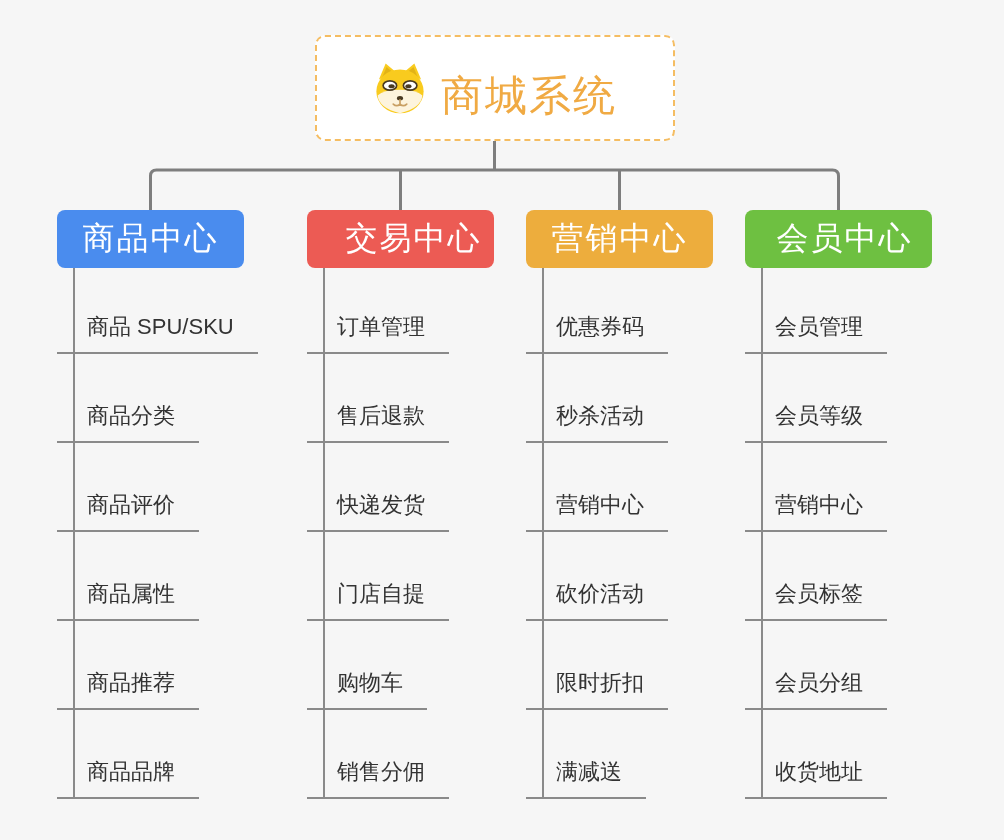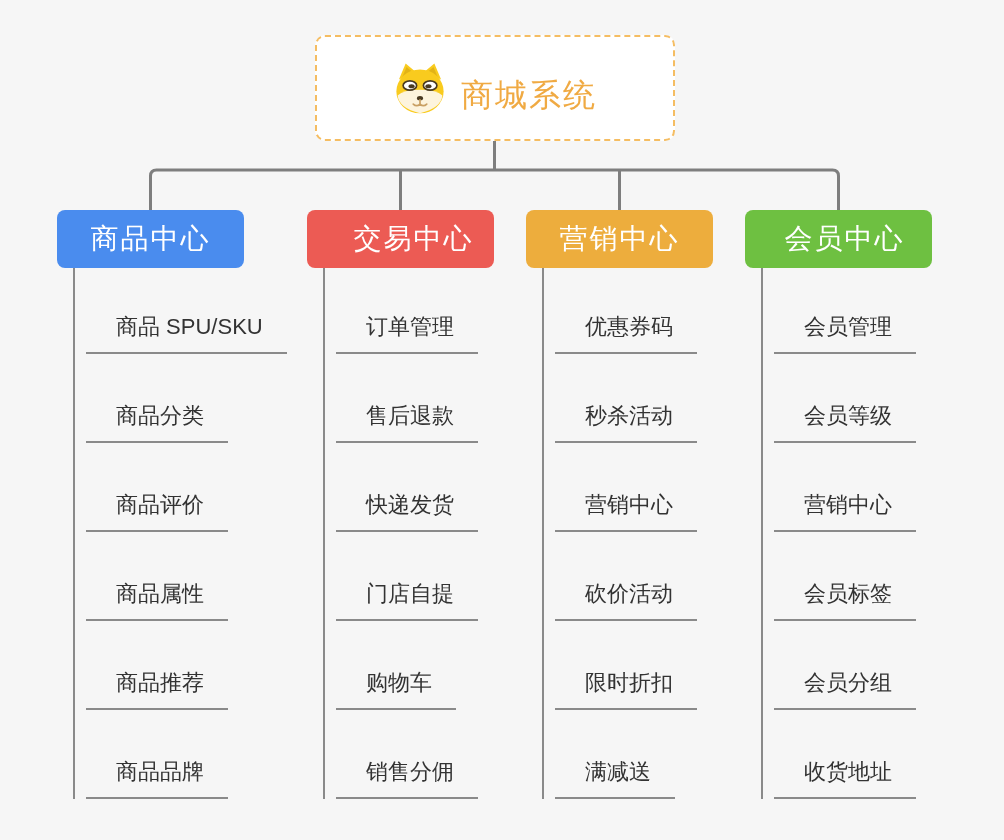--- a/index.html
+++ b/index.html
@@ -16,40 +16,40 @@
   
   .root-node{
     position:absolute;left:315px;top:35px;width:360px;height:106px;
     background:#ffffff;
     border:2px dashed #f5bd62;
     border-radius:10px;
     box-sizing:border-box;
     display:flex;align-items:center;justify-content:center;gap:14px;
   }
   .root-title{
-    font-size:32px;color:#f0aa43;font-weight:400;letter-spacing:2px;white-space:nowrap;margin-top:16px;
+    font-size:42px;color:#f0aa43;font-weight:400;letter-spacing:2px;white-space:nowrap;margin-top:16px;
   }
   .dog-icon{width:54px;height:54px;flex:0 0 auto;}
 
   
   .branch-col{position:absolute;top:210px;width:187px;}
   .branch-box{
     height:58px;border-radius:8px;
     display:flex;align-items:center;justify-content:center;
-    color:#ffffff;font-size:28px;letter-spacing:2px;white-space:nowrap;
+    color:#ffffff;font-size:32px;letter-spacing:2px;white-space:nowrap;
     cursor:default;
   }
   .leaf-list{position:relative;}
   .leaf-list::before{
     content:"";position:absolute;left:16px;top:0;bottom:0;width:2px;background:#8a8a8a;
   }
   .leaf{height:89px;display:flex;align-items:flex-end;}
   .leaf.first{height:86px;}
   .leaf-label{
-    display:inline-block;margin-left:29px;
+    display:inline-block;margin-left:0;
     padding:0 24px 10px 30px;
     border-bottom:2px solid #8a8a8a;
     font-size:22px;color:#333333;white-space:nowrap;
   }
 </style>
 </head>
 <body>
 
 <div id="map">
 

